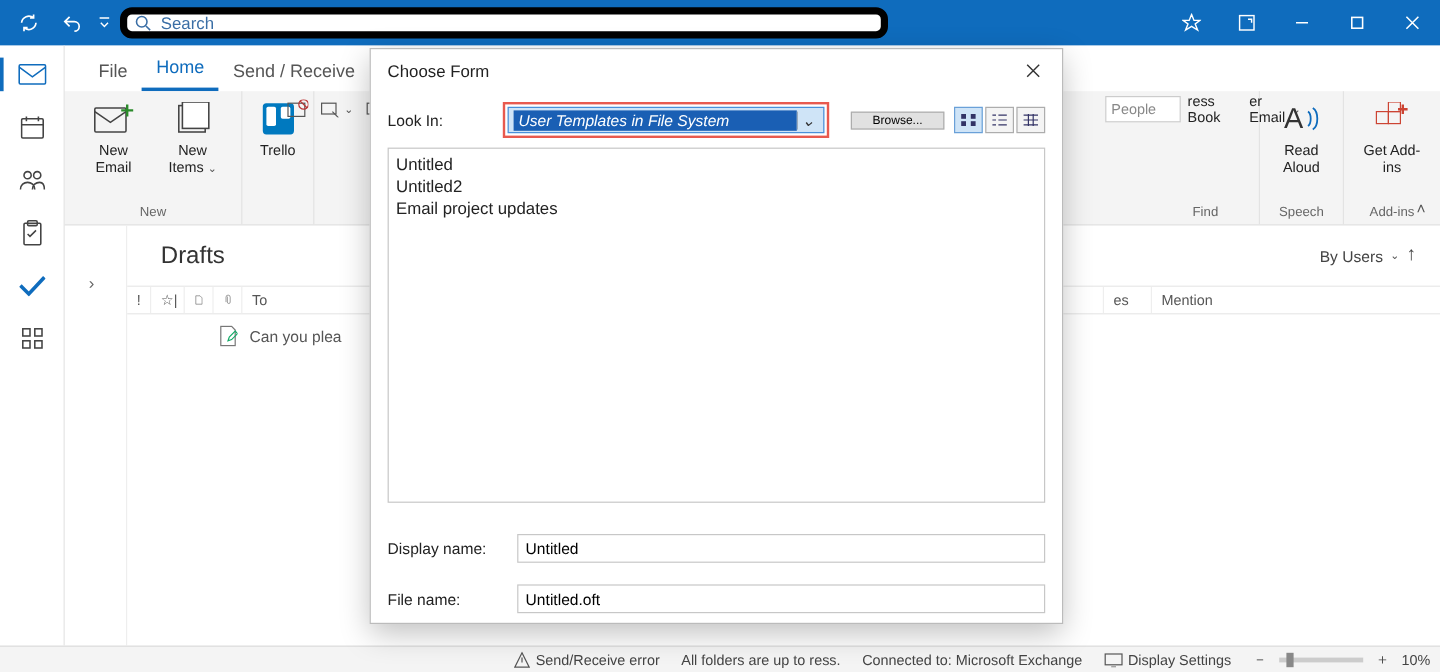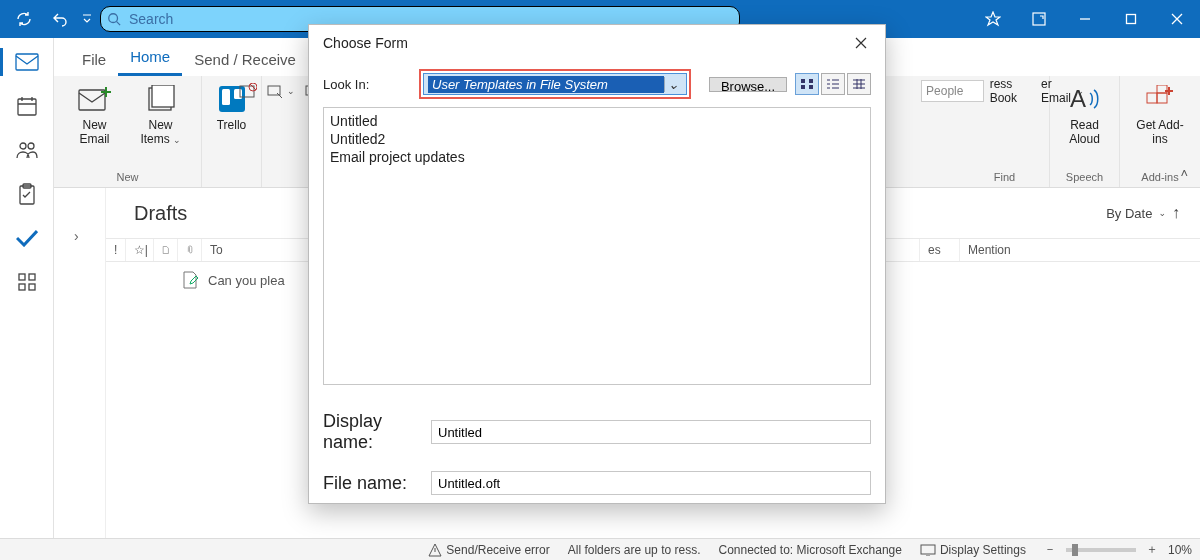--- a/index.html
+++ b/index.html
@@ -1,21 +1,21 @@
 <!DOCTYPE html>
 <html><head>
 <meta charset="utf-8">
 <style>
   * { box-sizing: border-box; font-family: "Segoe UI", Arial, sans-serif; }
   body { margin:0; width:1200px; height:560px; background:#fff; overflow:hidden; position:relative; font-size:13px; color:#222;}
   
   .titlebar { height:38px; background:#0f6cbd; display:flex; align-items:center; padding:0 0 0 6px; color:#fff; }
   .titlebar .tb-btn { width:36px; height:38px; display:flex; align-items:center; justify-content:center; }
   .titlebar .tb-btn svg { stroke:#fff; fill:none; }
-  .search-wrap { flex:0 0 640px; height:26px; margin-left:4px; background:#7dd3fc; border:1px solid #000000; display:flex; align-items:center; padding:0 6px; border-radius:10px; }
+  .search-wrap { flex:0 0 640px; height:26px; margin-left:4px; background:#ffffff; border:6px solid #000000; display:flex; align-items:center; padding:0 6px; border-radius:10px; }
   .search-wrap svg { stroke:#3a6ea5; }
   .search-wrap span { color:#3a6ea5; margin-left:8px; font-size:14px; }
   .titlebar .spacer { flex:1; }
   .titlebar .win-btn { width:46px; height:38px; display:flex; align-items:center; justify-content:center; }
   .titlebar .win-btn svg { stroke:#fff; fill:none; }
   
   .leftnav { position:absolute; top:38px; left:0; bottom:22px; width:54px; border-right:1px solid #e2e2e2; background:#fff; display:flex; flex-direction:column; align-items:center; padding-top:12px; gap:20px; }
   .leftnav .nav-item { width:30px; height:24px; display:flex; align-items:center; justify-content:center; position:relative;}
   .leftnav .nav-item.active::before { content:""; position:absolute; left:-12px; top:-2px; bottom:-2px; width:3px; background:#0f6cbd; }
   .leftnav svg { stroke:#444; fill:none; stroke-width:1.3;}
@@ -46,39 +46,39 @@
   .listhead .sort { font-size:13px; color:#444; display:flex; align-items:center; gap:6px;}
   .colhdr { height:24px; border-top:1px solid #e8e8e8; border-bottom:1px solid #e8e8e8; display:flex; align-items:center; font-size:12px; color:#555;}
   .colhdr .c { padding:0 8px; border-right:1px solid #eee; height:100%; display:flex; align-items:center;}
   .mailrow { height:36px; display:flex; align-items:center; padding-left:76px; font-size:13px; color:#555;}
   .mailrow svg { margin-right:10px;}
   
   .status { position:absolute; left:0; right:0; bottom:0; height:22px; background:#f4f4f4; border-top:1px solid #dcdcdc; display:flex; align-items:center; font-size:12px; color:#444; padding:0 8px; gap:18px;}
   .status .spacer{flex:1;}
   .status .seg{display:flex;align-items:center;gap:4px;}
   
-  .dialog { position:absolute; left:308px; top:24px; width:578px; height:480px; background:#fff; border:1px solid #bbb; box-shadow:0 8px 24px rgba(0,0,0,.25); display:flex; flex-direction:column;}
+  .dialog { position:absolute; left:308px; top:40px; width:578px; height:480px; background:#fff; border:1px solid #bbb; box-shadow:0 8px 24px rgba(0,0,0,.25); display:flex; flex-direction:column;}
   .dlg-title { height:36px; display:flex; align-items:center; justify-content:space-between; padding:0 10px 0 14px; font-size:14px;}
   .dlg-close{ width:28px;height:28px; display:flex;align-items:center;justify-content:center;}
   .dlg-body { flex:1; padding:4px 14px 8px; display:flex; flex-direction:column;}
   .dlg-row { display:flex; align-items:center; gap:8px; margin:4px 0;}
   .dlg-row label { width:88px; font-size:13px;}
   .hl { border:2px solid #e85a4f; padding:2px; display:flex; flex:1;}
   .combo { flex:1; height:22px; border:1px solid #4a90d9; background:#cfe4f7; display:flex; align-items:center; padding:0 4px; font-size:13px;font-style:italic;}
   .combo .sel { flex:1; background:#1a5fb4; color:#fff; padding:1px 4px;}
   .combo .dd { width:18px; text-align:center; border-left:1px solid #9ab; color:#333;}
-  .browse { width:78px; height:15px; border:1px solid #adadad; background:#e1e1e1; font-size:13px; margin-left:10px;}
+  .browse { width:78px; height:15px; border:1px solid #adadad; background:#e1e1e1; font-size:10px; margin-left:10px;}
   .viewbtns { display:flex; gap:2px; margin-left:auto;}
   .viewbtns .vb { width:24px; height:22px; border:1px solid #adadad; background:#f4f4f4; display:flex; align-items:center; justify-content:center;}
   .viewbtns .vb.active{ background:#cfe4f7; border-color:#6aa0d8;}
   .pathbox { height:24px; border:1px solid #c7c7c7; padding:2px 6px; font-size:13px; margin-top:6px; color:#444;}
   .filelist { flex:1; border:1px solid #c7c7c7; margin-top:4px; padding:4px 6px; font-size:14px; overflow:auto;}
   .filelist div{ padding:1px 0; cursor:default;}
   .frm-row { display:flex; align-items:center; margin-top:12px; gap:10px;}
-  .frm-row label{ width:98px; font-size:18px;}
+  .frm-row label{ width:98px; font-size:13px;}
   .frm-row input{ flex:1; height:24px; border:1px solid #c7c7c7; padding:0 6px; font-size:13px;}
   .dlgbtn { width:86px; height:25px; border:1px solid #adadad; background:#e1e1e1; font-size:13px;}
   .dlgbtn.primary{ border:2px solid #0f6cbd; background:#fff; height:26px;}
   .btn-col{ display:flex; flex-direction:column; gap:12px; align-items:flex-end;}
   svg{display:block;}
 </style>
 </head>
 <body>
 
 <div class="titlebar">
@@ -296,21 +296,21 @@
 </div>
 
 <div class="content">
   <div class="folderpane">
     <div class="expand">›</div>
   </div>
   <div class="listpane">
     <div class="listhead">
       <h2>Drafts</h2>
       <div class="sort">
-          <span>By Date</span>
+          <span>By Users</span>
           <span class="chev">⌄</span>
           <span style="font-size:16px">↑</span>
         </div>
     </div>
     <div class="colhdr">
       <div class="c" style="width:20px">!</div>
       <div class="c" style="width:28px">☆|</div>
       <div class="c" style="width:24px">
           <svg width="12" height="14" viewBox="0 0 12 14">
             <path d="M2 1h6l3 3v9H2z" fill="none" stroke="#777"></path>

